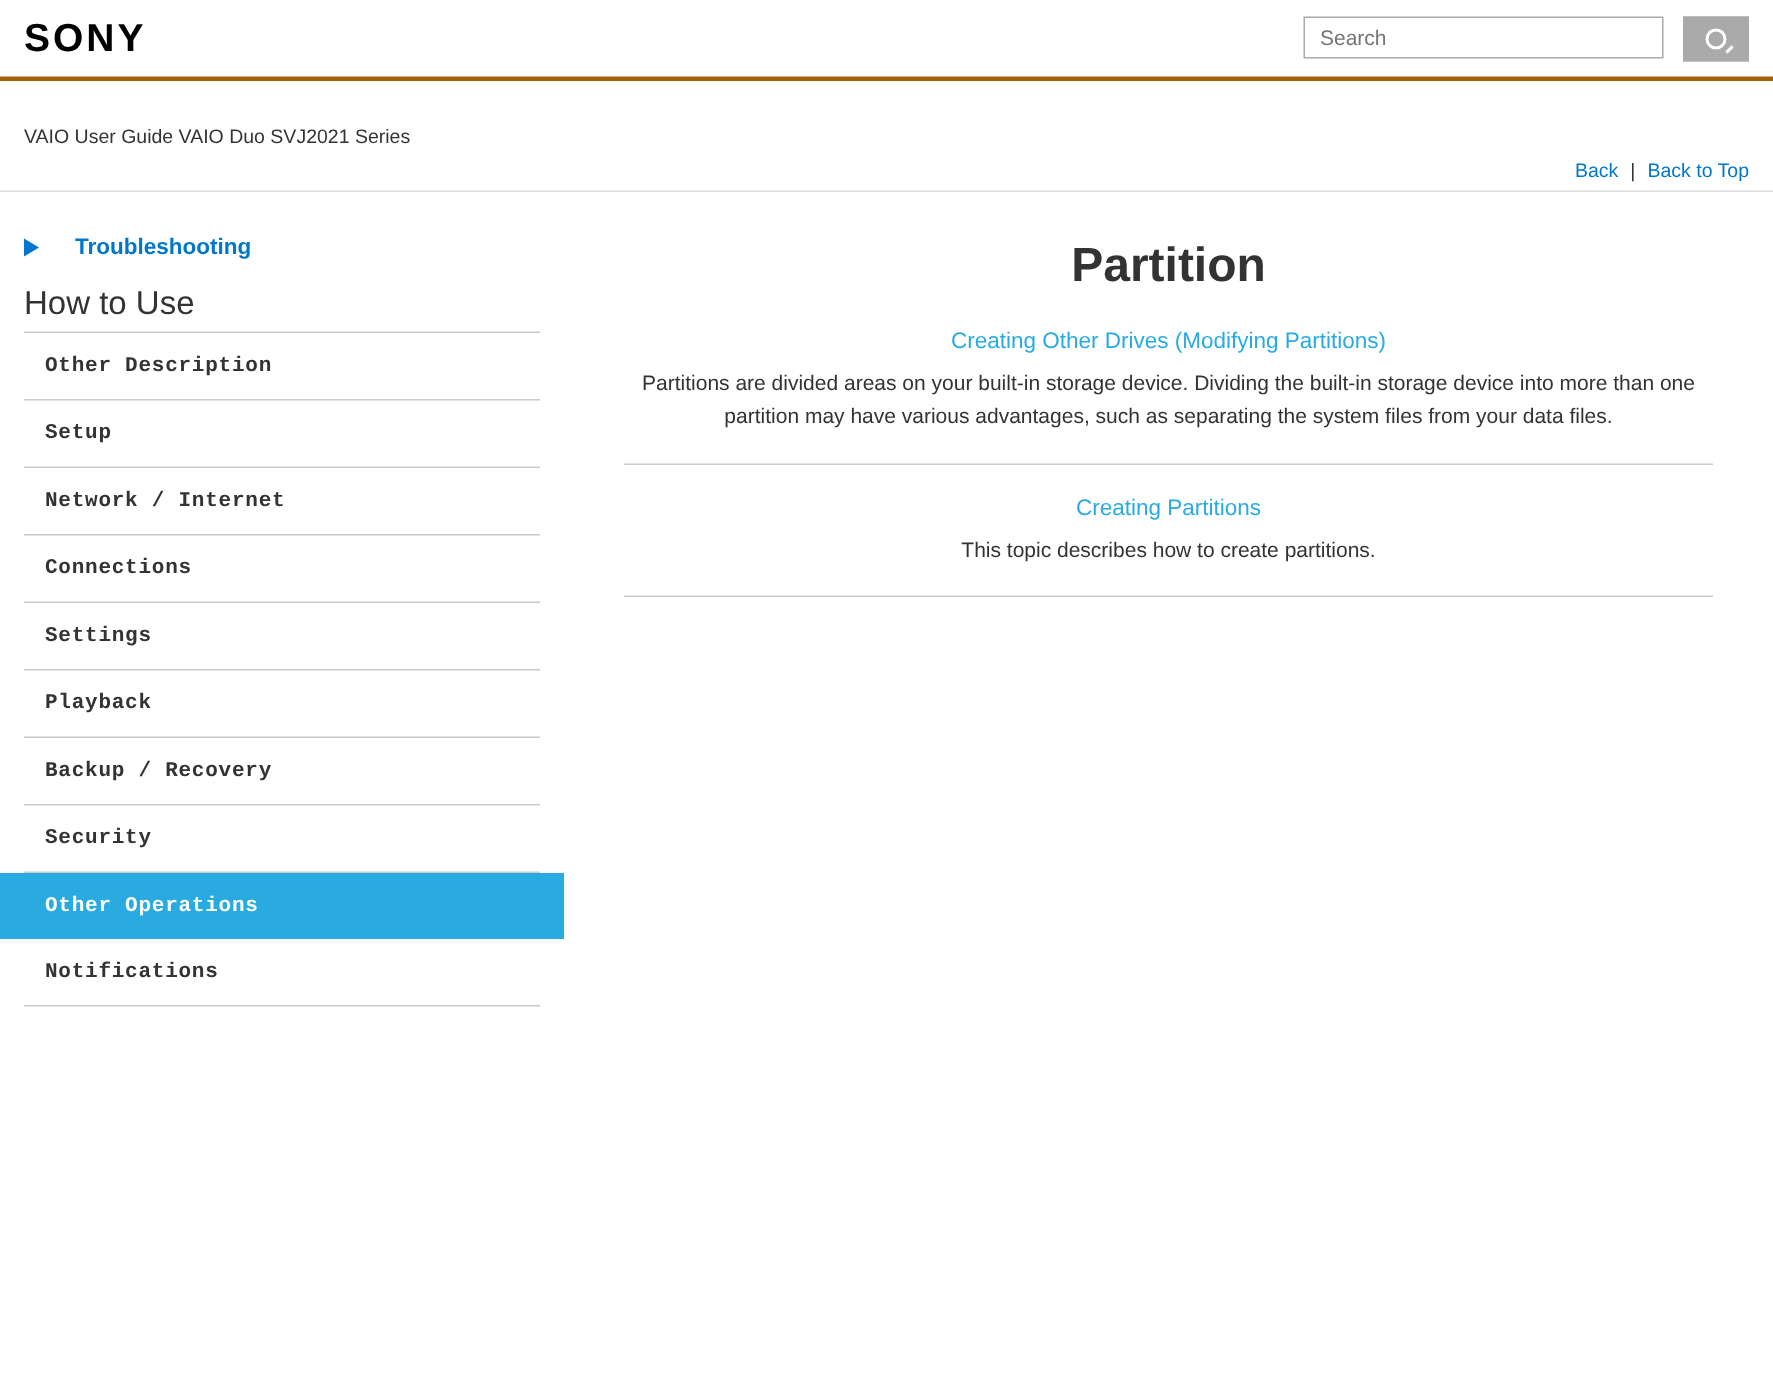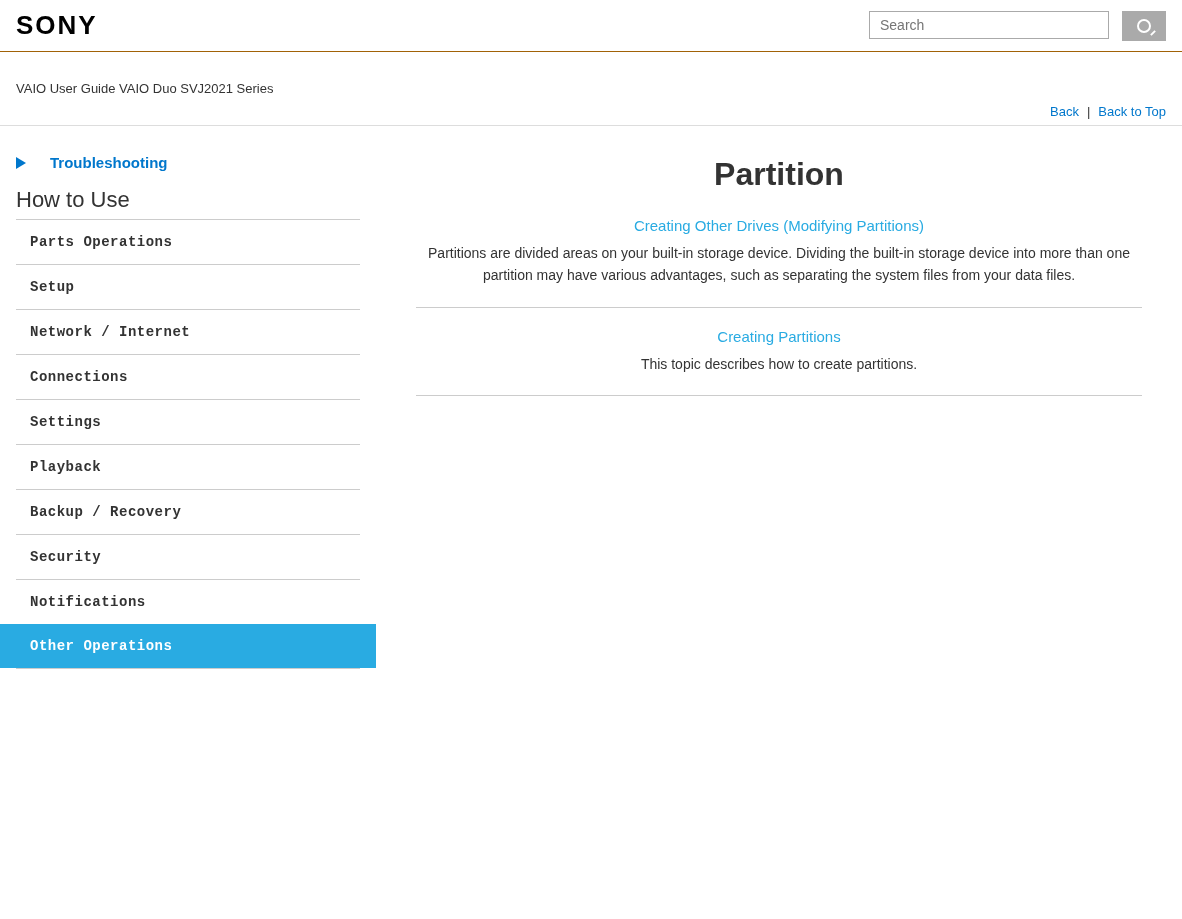--- a/index.html
+++ b/index.html
@@ -4,21 +4,21 @@
   <style>
     * { margin: 0; padding: 0; box-sizing: border-box; }
     body { font-family: Arial, sans-serif; font-size: 14px; color: #333; background: #fff; width: 1182px; min-height: 919px; }
 
     
     #header {
       display: flex;
       align-items: center;
       justify-content: space-between;
       padding: 10px 16px;
-      border-bottom: 1px solid #a16207;
+      border-bottom: 3px solid #a16207;
     }
     #sony-logo {
       font-size: 26px;
       font-weight: bold;
       letter-spacing: 2px;
       color: #000;
     }
     #search-area {
       display: flex;
       align-items: flex-start;
@@ -209,21 +209,21 @@
     <a id="troubleshooting-link" href="#">
       <span id="troubleshooting-chevron"></span>
       <span>Troubleshooting</span>
     </a>
 
     <div>
       <h2 id="how-to-use-heading">How to Use</h2>
       <hr class="sidebar-divider">
 
       <a class="sidebar-item" href="#">
-        <span>Parts Operations</span>
+        <span>Other Description</span>
       </a>
       <hr class="sidebar-divider">
 
       <a class="sidebar-item" href="#">
         <span>Setup</span>
       </a>
       <hr class="sidebar-divider">
 
       <a class="sidebar-item" href="#">
         <span>Network / Internet</span>
@@ -247,28 +247,28 @@
 
       <a class="sidebar-item" href="#">
         <span>Backup / Recovery</span>
       </a>
       <hr class="sidebar-divider">
 
       <a class="sidebar-item" href="#">
         <span>Security</span>
       </a>
       <hr class="sidebar-divider">
-
-      <a class="sidebar-item" href="#">
-        <span>Notifications</span>
-      </a>
 
       <a class="sidebar-item active" href="#">
         <span>Other Operations</span>
       </a>
+
+      <a class="sidebar-item" href="#">
+        <span>Notifications</span>
+      </a>
       <hr class="sidebar-divider">
     </div>
   </div>
 
   <div id="content">
     <h1 id="page-title">Partition</h1>
 
     <a class="section-link" href="#">Creating Other Drives (Modifying Partitions)</a>
     <p class="section-desc">Partitions are divided areas on your built-in storage device. Dividing the built-in storage device into more than one partition may have various advantages, such as separating the system files from your data files.</p>
 

